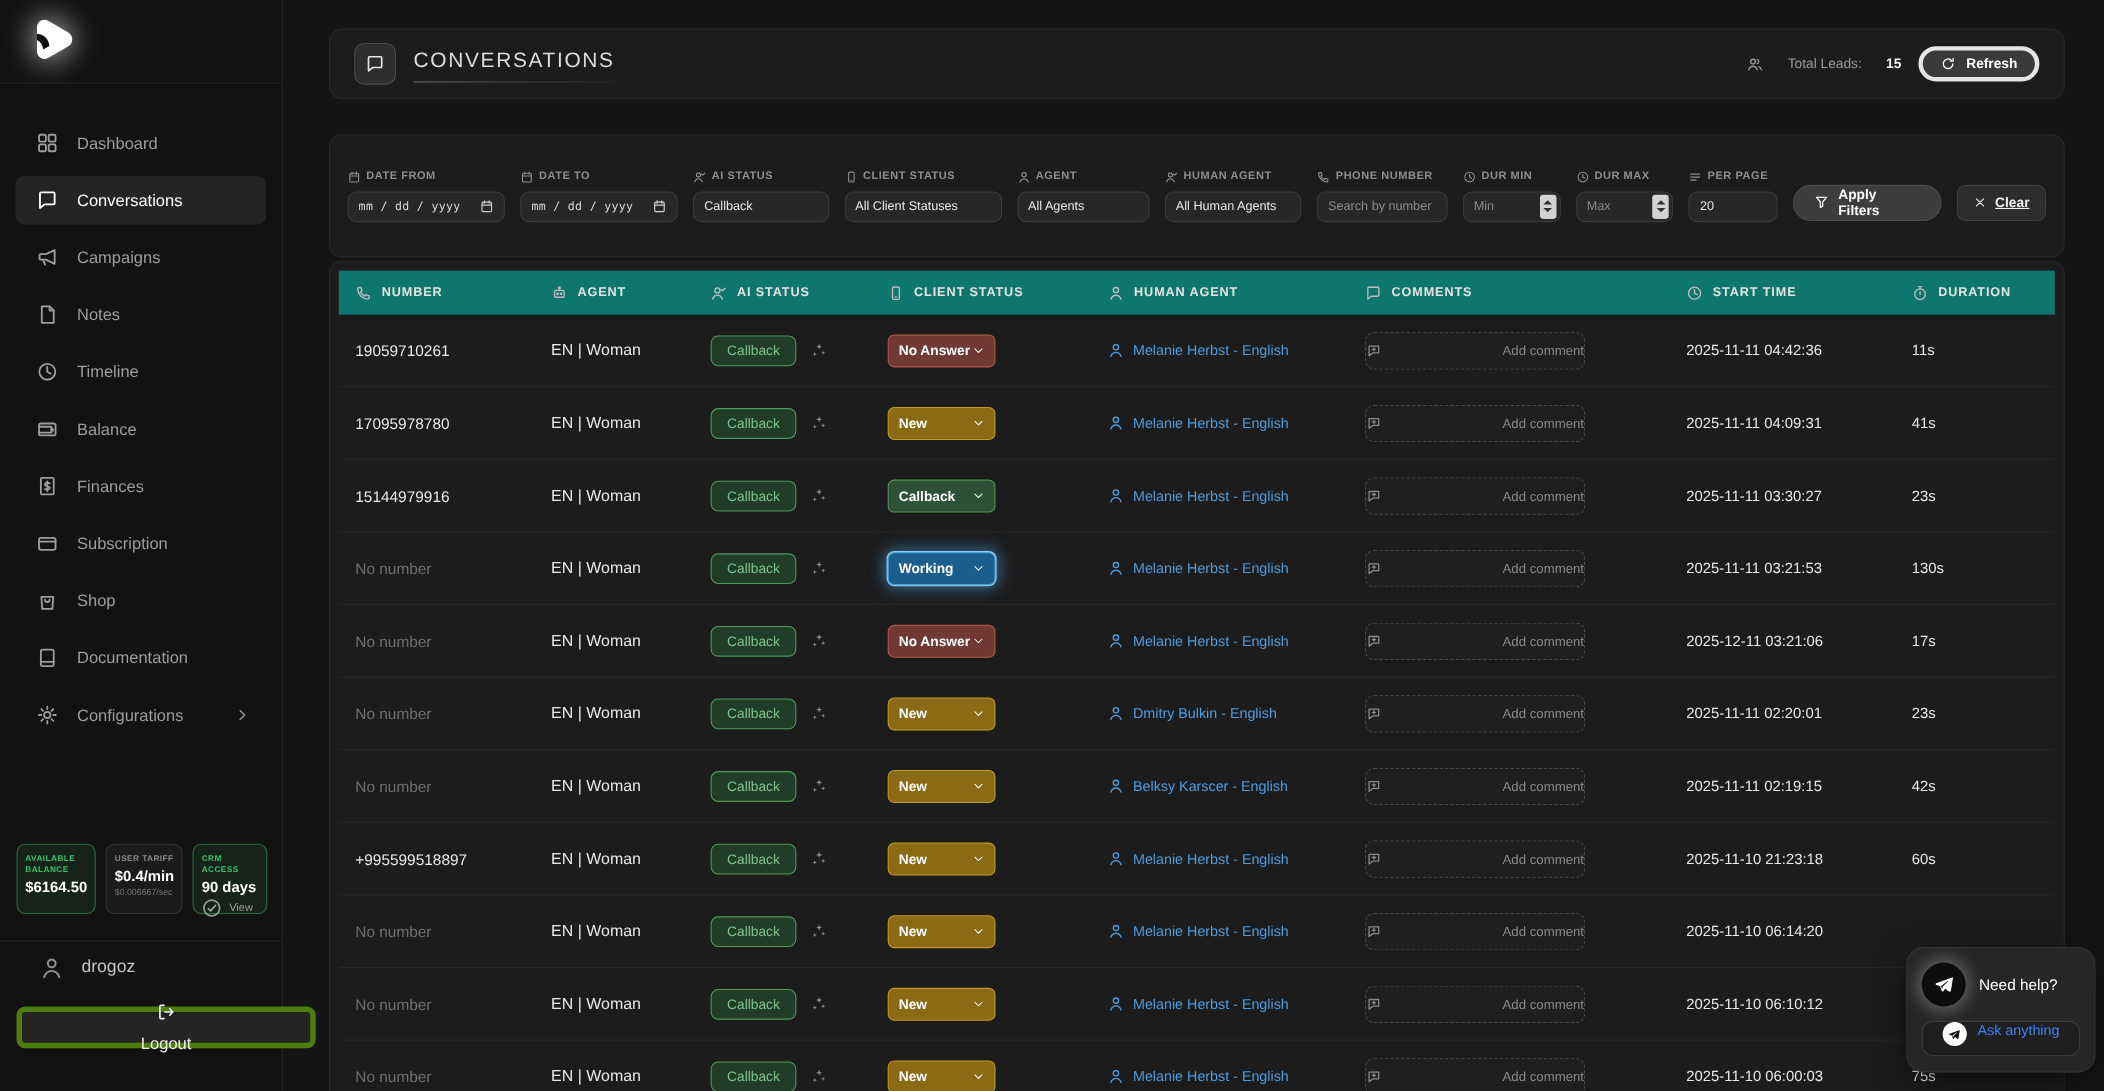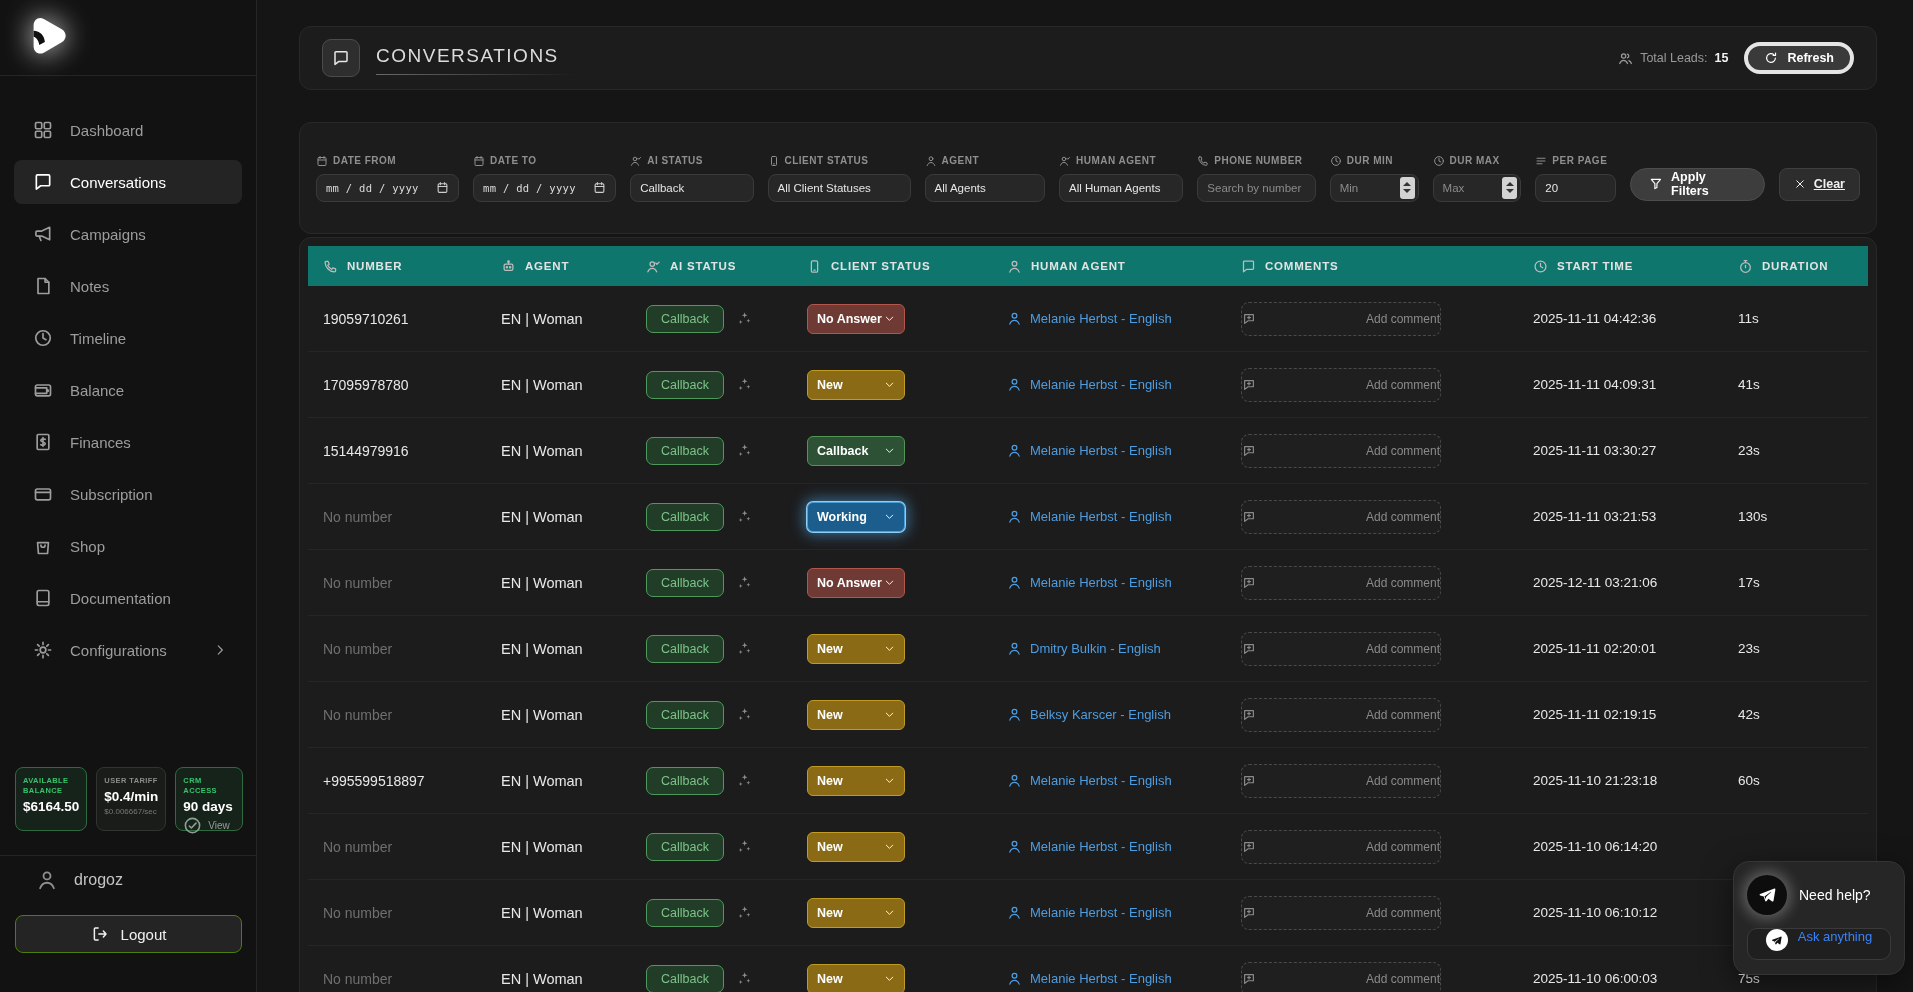--- a/index.html
+++ b/index.html
@@ -26,39 +26,39 @@
   .mini-card.green .mini-label { color:#35c46a; }
   .mini-value { font-size:13.5px; font-weight:bold; color:#fff; margin-top:3px; }
   .mini-sub { font-size:8px; color:#777; margin-top:3px; }
   .crm-row { display:flex; align-items:center; gap:6px; margin-top:2px; color:#8fa093; }
   .crm-row .ico { width:19px; height:19px; }
   .crm-view { font-size:10px; color:#9a9a9a; }
 
   .side-divider { position:absolute; top:855px; left:0; right:0; border-top:1px solid #242424; }
   .user-row { position:absolute; top:869px; left:36px; display:flex; align-items:center; gap:16px; color:#c4c4c4; font-size:16px; }
   .user-row .ico { width:22px; height:22px; color:#8f8f8f; }
-  .logout-btn { position:absolute; top:915px; left:15px; width:227px; height:38px; background:#242424;
-    border:1px solid #4d7c0f; border-radius:8px; display:flex; align-items:center; justify-content:center;
-    gap:12px; color:#f0f0f0; font-size:15px; cursor:pointer; }
+  .logout-btn { position:absolute; top:915px; left:15px; width:272px; height:38px; background:#242424;
+    border:5px solid #4d7c0f; border-radius:8px; display:flex; align-items:center; justify-content:center;
+    gap:12px; color:#f0f0f0; font-size:15px; cursor:pointer;flex-direction:column; }
   .logout-btn .ico { width:18px; height:18px; }
 
   
   .main { position:absolute; left:257px; top:0; right:0; bottom:0; }
   .card { background:#1c1c1d; border:1px solid #282828; border-radius:12px; }
 
   .page-header { position:absolute; left:42px; top:26px; width:1578px; height:64px;
     display:flex; align-items:center; padding:0 22px; }
   .title-icon { width:38px; height:38px; border-radius:9px; background:#2e2e2e; border:1px solid #4b4b4b;
     display:flex; align-items:center; justify-content:center; color:#e8e8e8; margin-right:16px; }
   .title-icon .ico { width:18px; height:18px; }
   .page-title { font-size:19px; letter-spacing:1.5px; color:#dcdcdc; position:relative; padding-bottom:4px; }
   .page-title:after { content:""; position:absolute; left:0; bottom:-4px; height:1px; width:200px;
     background:linear-gradient(90deg,#6a6a6a,rgba(0,0,0,0)); }
   .header-right { margin-left:auto; display:flex; align-items:center; gap:16px; }
-  .total-leads { display:flex; align-items:center; gap:7px; color:#9a9a9a; font-size:12.5px; }
+  .total-leads { display:flex; align-items:center; gap:22px; color:#9a9a9a; font-size:12.5px; }
   .total-leads .ico { width:15px; height:15px; }
   .total-leads b { color:#f2f2f2; }
   .refresh-btn { height:32px; padding:0 16px; background:#3a3a3a; border:4px solid #e5e5e5; border-radius:16px;
     display:flex; align-items:center; gap:9px; color:#fff; font-size:12.5px; font-weight:bold; cursor:pointer; }
   .refresh-btn .ico { width:14px; height:14px; }
 
   
   .filter-bar { position:absolute; left:42px; top:122px; width:1578px; height:112px;
     display:flex; align-items:center; gap:14px; padding:0 16px; }
   .field { display:flex; flex-direction:column; gap:7px; }

